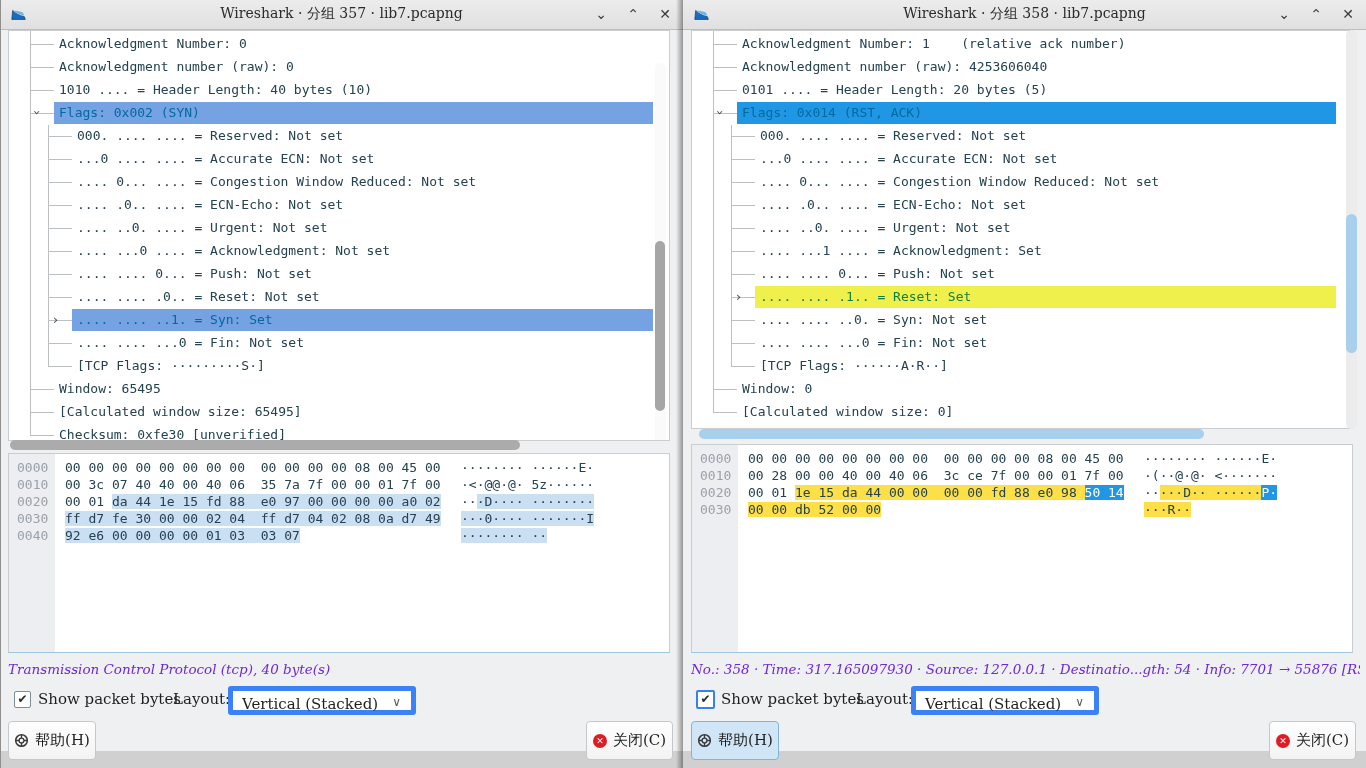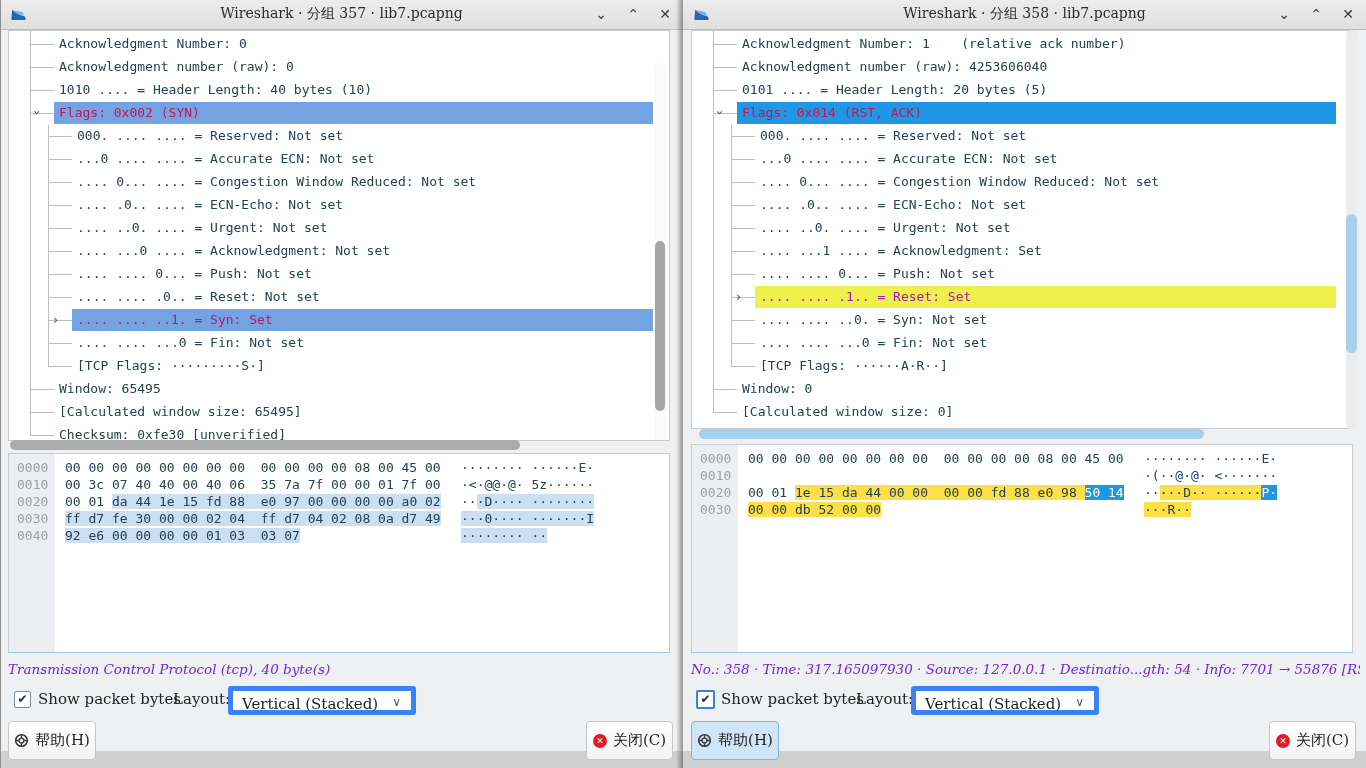--- a/index.html
+++ b/index.html
@@ -34,23 +34,23 @@
   .trow.d1::before{left:21px;width:24px;}
   .trow.d2::before{left:39px;width:24px;}
   .trow .bar{position:absolute;top:0;bottom:1px;right:0;}
   .trow.d1 .bar{left:45px;}
   .trow.d2 .bar{left:63px;}
   .trow .txt{position:absolute;top:3px;z-index:2;text-align:right;}
   .trow.d1 .txt{left:50px;}
   .trow.d2 .txt{left:68px;}
   #win0 .trow.selected .bar{background:#74a2e3;}
   #win1 .trow.selected .bar{background:#1f97e4;}
-  .trow.selected .txt{color:#be185d;}
+  .trow.selected .txt{color:#0369a1;}
   .trow.flagged .bar{background:#eff04c;}
-  .trow.flagged .txt{color:#a21caf;}
+  .trow.flagged .txt{color:#15803d;}
   .exp{position:absolute;top:3px;z-index:3;color:#4a4a4a;
     font-family:"DejaVu Sans",sans-serif;font-size:13px;}
   .trow.d1 .exp{left:26px;}
   .trow.d2 .exp{left:44px;}
   .exp.open{display:inline-block;transform:rotate(90deg);}
   .spine{position:absolute;border-left:1px solid #bcc0c3;width:0;z-index:1;}
   .spine1{left:21px;top:0;}
   #win0 .spine1{height:405px;}
   #win1 .spine1{height:382px;}
   .spine2{left:39px;top:94px;height:242px;}
@@ -244,21 +244,21 @@
         <div class="thumb"></div>
       </div>
     <div class="hscroll">
         <div class="thumb"></div>
       </div>
 
     <div class="hex-pane">
       <div class="gutter"></div>
       <div class="hex-rows">
           <div class="hrow"><span class="off">0000</span><span class="hx"><span>00 00 00 00 00 00 00 00  00 00 00 00 08 00 45 00</span></span><span class="as"><span>········ ······E·</span></span></div>
-          <div class="hrow"><span class="off">0010</span><span class="as"><span>·(··@·@· &lt;·······</span></span></div>
+          <div class="hrow"><span class="off">0010</span><span class="hx"><span>00 28 00 00 40 00 40 06  3c ce 7f 00 00 01 7f 00</span></span><span class="as"><span>·(··@·@· &lt;·······</span></span></div>
           <div class="hrow"><span class="off">0020</span><span class="hx"><span>00 01 </span><span class="seg-hg">1e 15 da 44 00 00  00 00 fd 88 e0 98 </span><span class="seg-sel">50 14</span></span><span class="as"><span>··</span><span class="seg-hg">···D·· ······</span><span class="seg-sel">P·</span></span></div>
           <div class="hrow"><span class="off">0030</span><span class="hx"><span class="seg-hg">00 00 db 52 00 00</span></span><span class="as"><span class="seg-hg">···R··</span></span></div>
         </div>
     </div>
 
     <div class="statusline">No.: 358 · Time: 317.165097930 · Source: 127.0.0.1 · Destinatio...gth: 54 · Info: 7701 → 55876 [RST, ACK] Seq=1 Ack=1 Win=0 Len=0</div>
 
     <div class="controls-row">
       <span class="cbx">✔</span>
       <span class="cbx-label">Show packet bytes</span>

